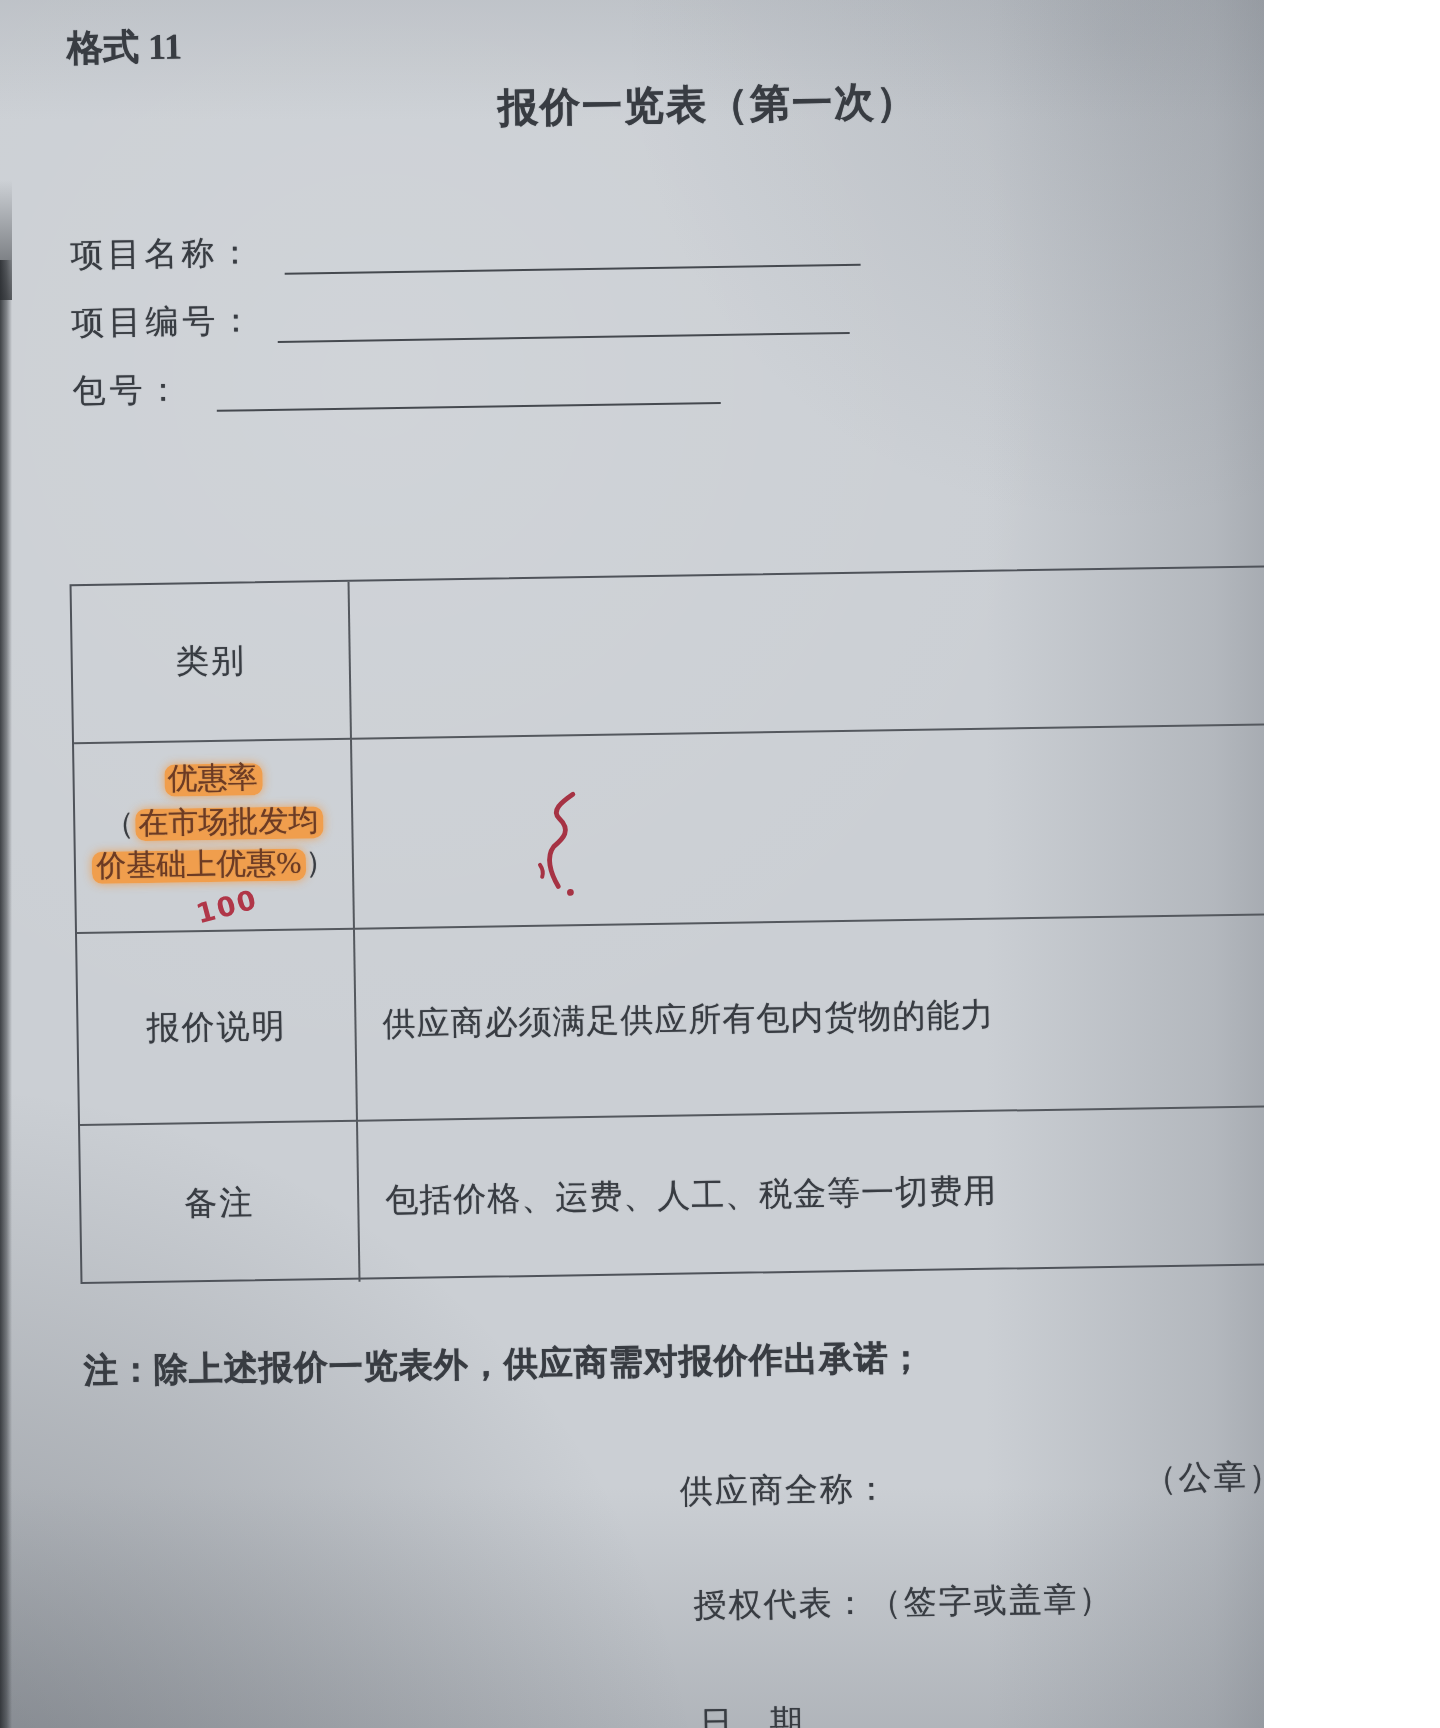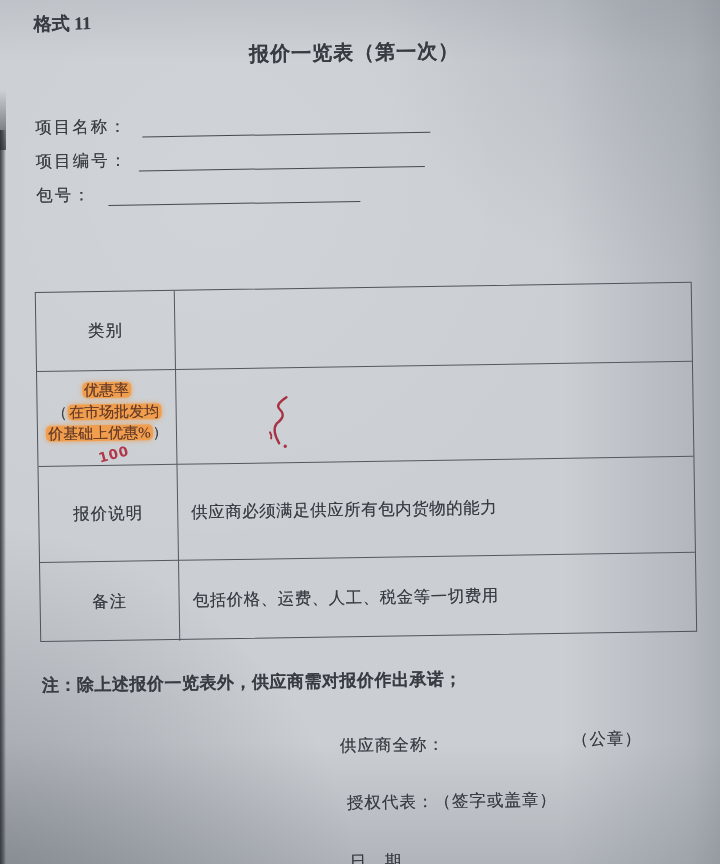--- a/index.html
+++ b/index.html
@@ -1,20 +1,20 @@
 <!DOCTYPE html>
 <html><head>
 <meta charset="utf-8">
 <style>
   html,body{margin:0;padding:0;}
   body{width:720px;height:864px;overflow:hidden;
        font-family:"Liberation Serif","DejaVu Serif",serif;}
 
   
-  .photo{position:relative;width:720px;height:864px;overflow:hidden;
+  .photo{position:relative;width:632px;height:864px;overflow:hidden;
     background-color:#cbcfd4;
     background-image:
       radial-gradient(circle at -6% 108%, rgba(55,60,68,.42), rgba(55,60,68,0) 34%),
       linear-gradient(90deg, rgba(0,0,0,0) 78%, rgba(95,101,110,.22) 96%, rgba(85,91,100,.30) 100%),
       linear-gradient(0deg, rgba(92,98,106,.24) 0%, rgba(92,98,106,0) 14%),
       linear-gradient(180deg, rgba(118,124,132,.16) 0%, rgba(118,124,132,0) 7%),
       radial-gradient(circle at 88% 2%, rgba(105,111,120,.20), rgba(105,111,120,0) 24%),
       radial-gradient(circle at 30% 22%, rgba(255,255,255,.10), rgba(255,255,255,0) 45%);
   }
   

